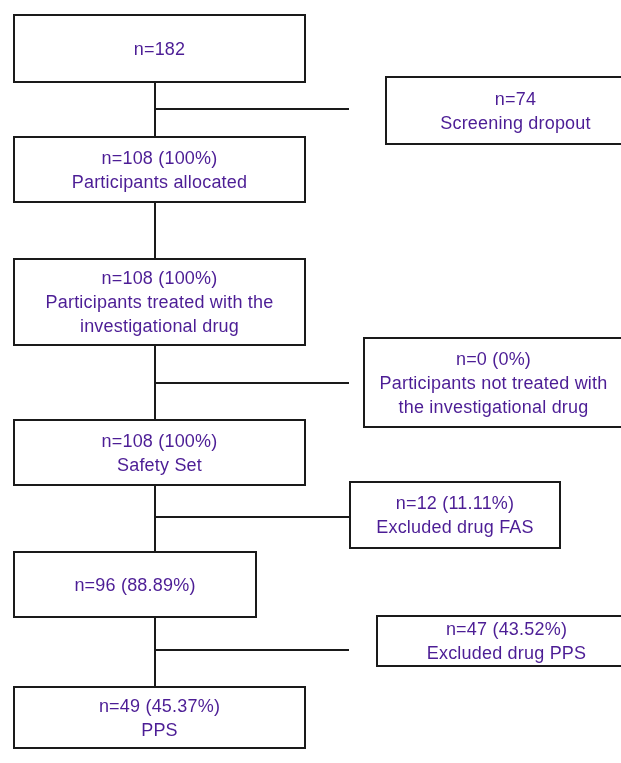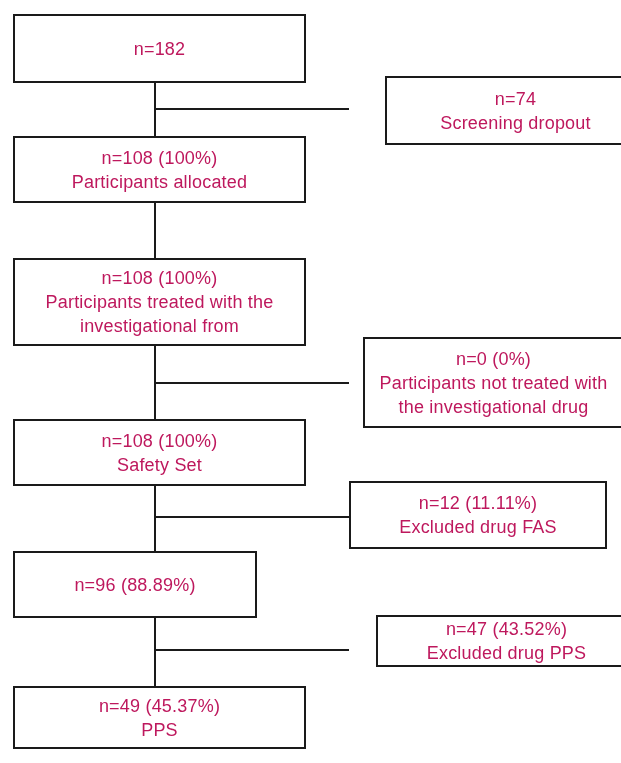--- a/index.html
+++ b/index.html
@@ -2,21 +2,21 @@
 <html><head>
 <meta charset="utf-8">
 <style>
   html, body { margin: 0; padding: 0; background: #ffffff; }
   #canvas {
     position: relative;
     width: 621px;
     height: 763px;
     background: #ffffff;
     font-family: "Liberation Sans", sans-serif;
-    color: #be185d;
+    color: #4c1d95;
   }
   .box {
     position: absolute;
     box-sizing: border-box;
     border: 2px solid #1a1a1a;
     background: #ffffff;
     display: flex;
     flex-direction: column;
     justify-content: center;
     align-items: center;
@@ -31,21 +31,21 @@
   #b-screening { left: 13px;  top: 14px;  width: 293px; height: 69px; }
   #b-allocated { left: 13px;  top: 136px; width: 293px; height: 67px; }
   #b-treated   { left: 13px;  top: 258px; width: 293px; height: 88px; }
   #b-safety    { left: 13px;  top: 419px; width: 293px; height: 67px; }
   #b-fas       { left: 13px;  top: 551px; width: 244px; height: 67px; }
   #b-pps       { left: 13px;  top: 686px; width: 293px; height: 63px; justify-content: center; }
 
   
   #s-dropout    { left: 349px; top: 76px;  width: 261px; height: 69px; margin-left: 36px; }
   #s-nottreated { left: 363px; top: 337px; width: 261px; height: 91px; padding: 4px 6px; }
-  #s-exfas      { left: 349px; top: 481px; width: 258px; height: 68px; }
+  #s-exfas      { left: 349px; top: 481px; width: 212px; height: 68px; }
   #s-expps      { left: 336px; top: 615px; width: 261px; height: 52px; margin-left: 40px; }
 
   
   .vline { position: absolute; left: 154px; width: 2px; background: #1a1a1a; }
   #v1 { top: 83px;  height: 53px; }
   #v2 { top: 203px; height: 55px; }
   #v3 { top: 346px; height: 73px; }
   #v4 { top: 486px; height: 65px; }
   #v5 { top: 618px; height: 68px; }
 
@@ -64,21 +64,21 @@
     <div class="count">n=182</div>
   </div>
 
   <div class="box" id="b-allocated">
     <div class="count">n=108 (100%)</div>
     <div class="label">Participants allocated</div>
   </div>
 
   <div class="box" id="b-treated">
     <div class="count">n=108 (100%)</div>
-    <div class="label">Participants treated with the investigational from</div>
+    <div class="label">Participants treated with the investigational drug</div>
   </div>
 
   <div class="box" id="b-safety">
     <div class="count">n=108 (100%)</div>
     <div class="label">Safety Set</div>
   </div>
 
   <div class="box" id="b-fas">
     <div class="count">n=96 (88.89%)</div>
   </div>

